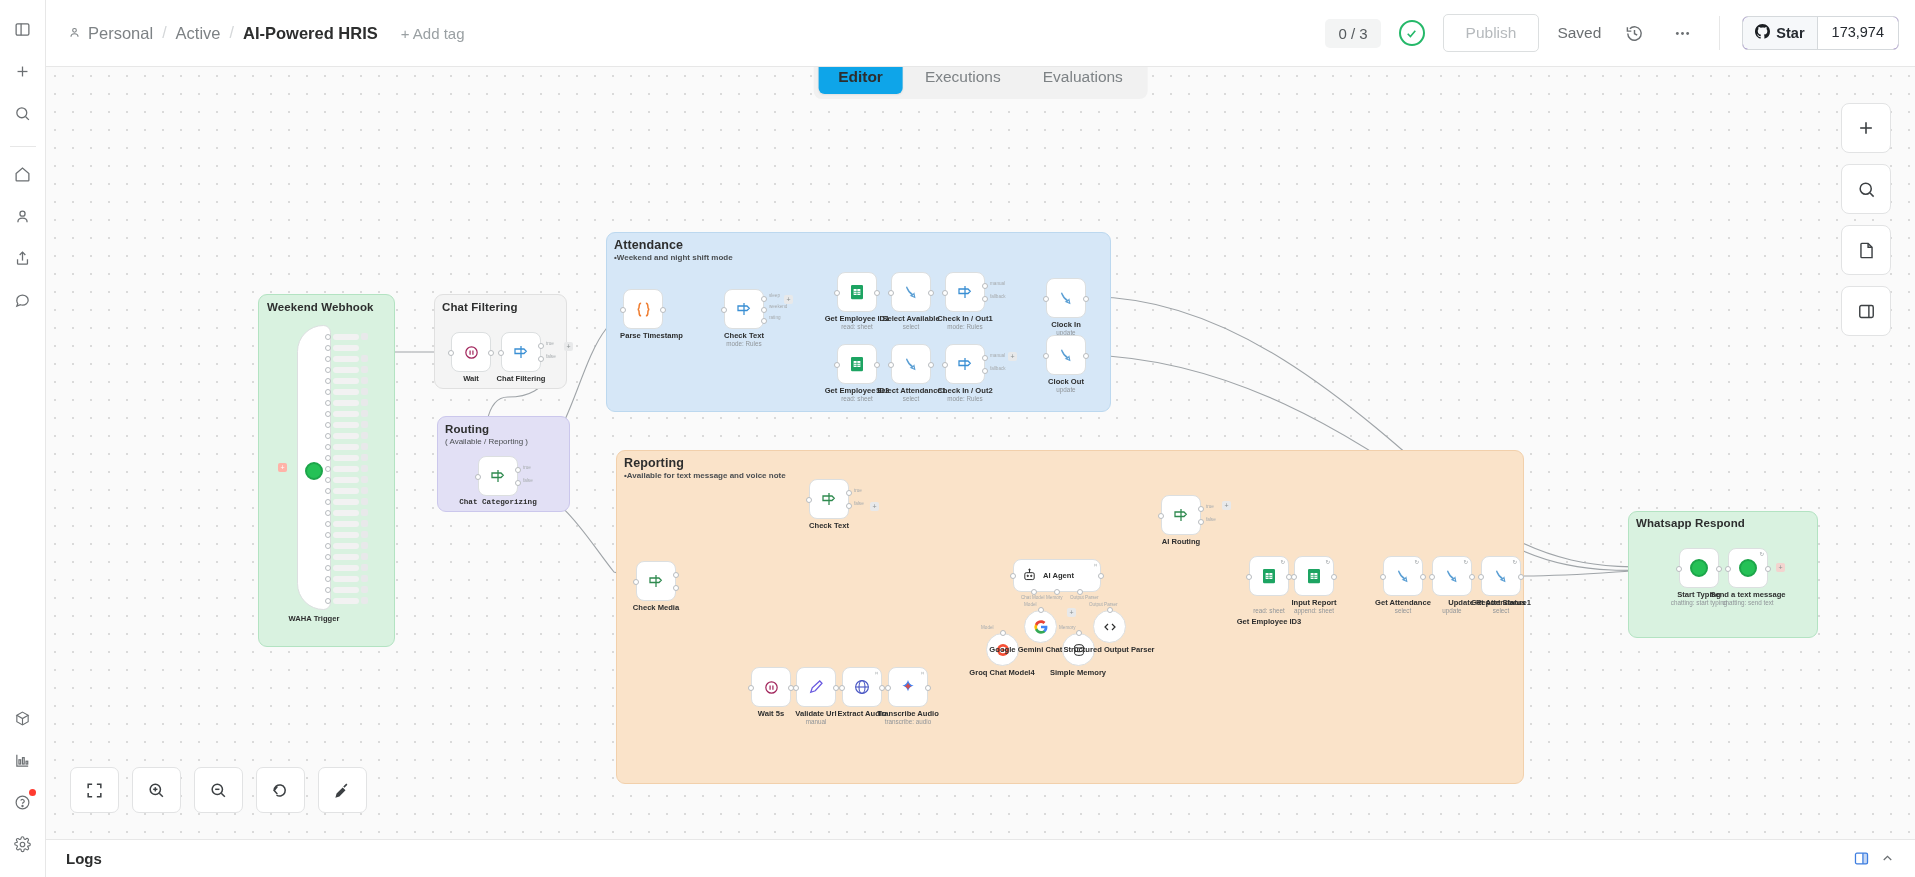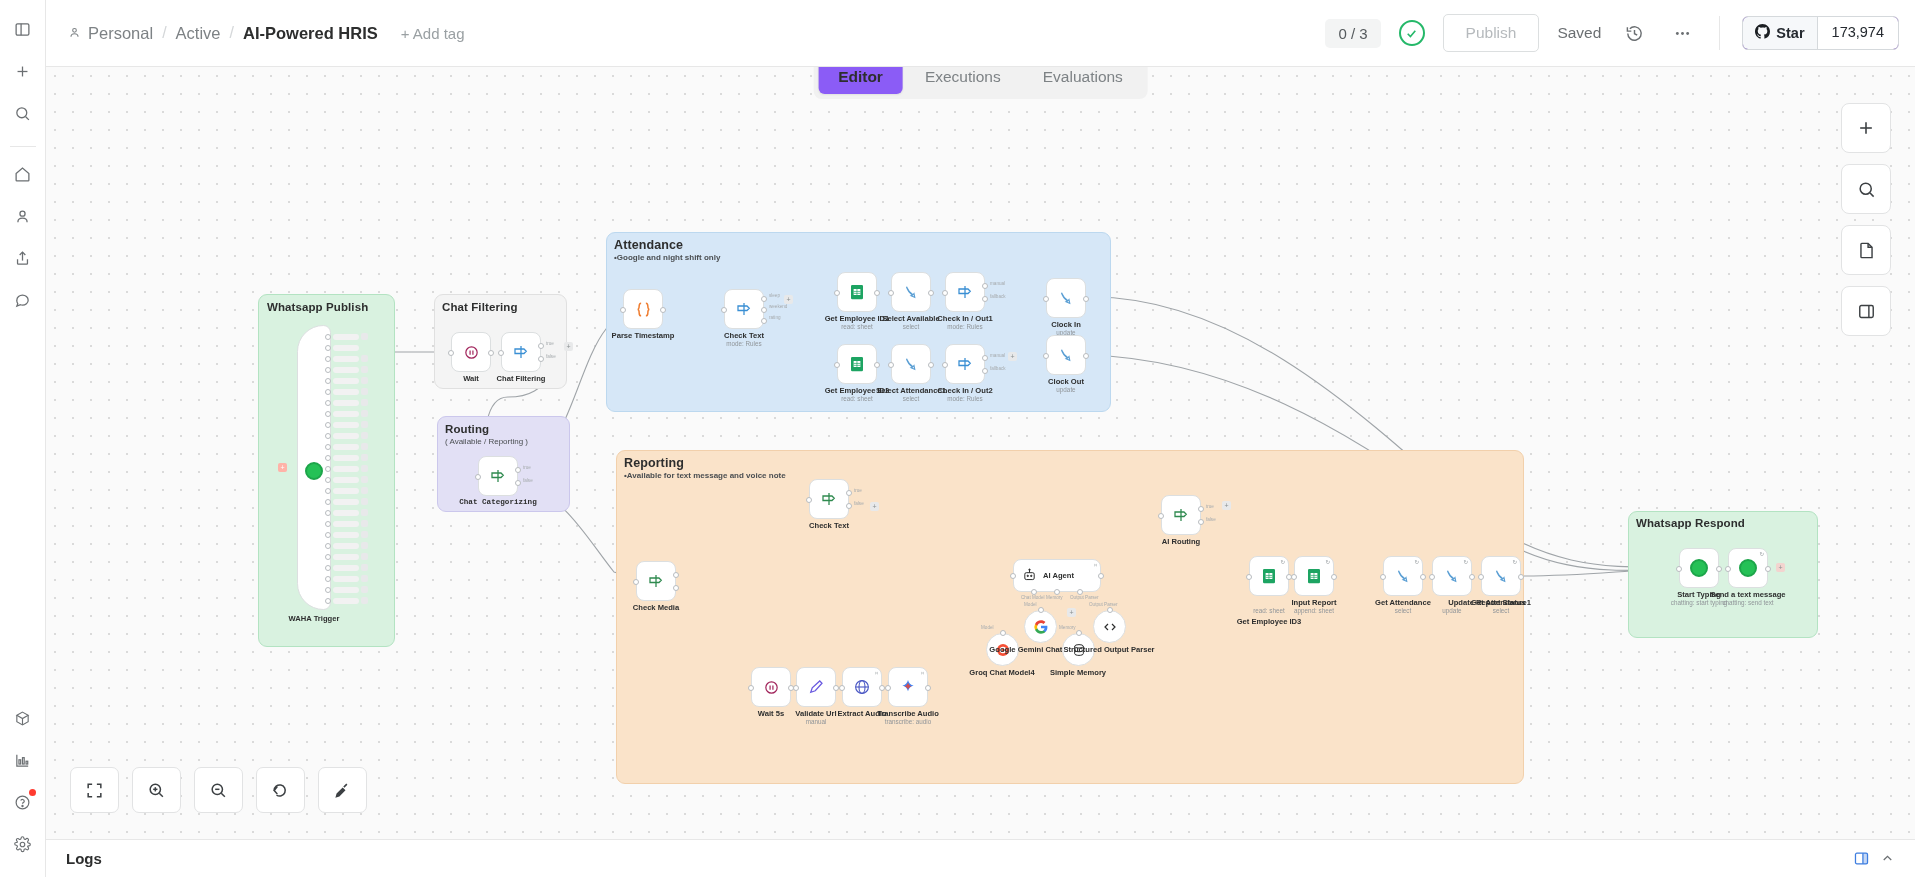--- a/index.html
+++ b/index.html
@@ -87,21 +87,21 @@
   
   .tabbar {
     position: absolute; top: 55px; left: 50%; transform: translateX(-50%);
     background: #f1f1f1; border-radius: 8px; padding: 5px;
     display: flex; gap: 2px; z-index: 25;
   }
   .tab {
     font-size: 15.5px; padding: 8px 20px; border-radius: 6px;
     color: #7d8285; cursor: pointer; white-space: nowrap;
   }
-  .tab.active { background: #8b5cf6; color: #2d2e2e; font-weight: 600; box-shadow: 0 1px 2px rgba(0,0,0,.07); }
+  .tab.active { background: #0ea5e9; color: #2d2e2e; font-weight: 600; box-shadow: 0 1px 2px rgba(0,0,0,.07); }
 
   
   .canvas {
     flex: 1 1 auto; position: relative; overflow: hidden;
     background-color: #fafafa;
     background-image: radial-gradient(#dadada 1px, transparent 1px);
     background-size: 18px 18px;
   }
   .canvas-controls {
     position: absolute; left: 24px; bottom: 26px; display: flex; gap: 13px; z-index: 20;
@@ -410,21 +410,21 @@
         <g fill="none" stroke="#b8bcbf" stroke-width="1" stroke-dasharray="2.5,2.5">
           <path d="M988,525 C980,540 968,552 958,562"></path>
           <path d="M1008,525 C1004,532 998,536 995,540"></path>
           <path d="M1028,525 C1028,538 1032,548 1033,562"></path>
           <path d="M1042,525 C1050,530 1058,534 1062,540"></path>
         </g>
       </svg>
 
       <div class="group" style="left:212px;top:227px;width:137px;height:353px;background:#d9f2e0;border:1px solid #b3e3c2;">
       </div>
-      <div class="group-title" style="left:221px;top:234px;">Whatsapp Publish</div>
+      <div class="group-title" style="left:221px;top:234px;">Weekend Webhook</div>
 
       <div class="trigger-node" style="left:251px;top:258px;width:34px;height:285px;">
       </div>
       <div style="position:absolute;left:259px;top:395px;width:18px;height:18px;border-radius:50%;background:#25c156;border:2px solid #1da54a;"></div>
       <div class="plus-chip" style="left:232px;top:396px;background:#ffb3a8;color:#fff;">+</div>
       <div class="node-label" style="left:268px;top:547px;">WAHA Trigger</div>
 
       <div>
         <div class="trig-row" style="left:279px;top:266px;">
             <span class="trig-dot"></span>
@@ -592,31 +592,31 @@
         <span class="port" style="left:-4px;top:17px;"></span>
         <span class="port" style="right:-4px;top:10px;"></span>
         <span class="port" style="right:-4px;top:23px;"></span>
       </div>
       <span class="port-out-label" style="left:477px;top:398px;">true</span>
       <span class="port-out-label" style="left:477px;top:411px;">false</span>
       <div class="node-label" style="left:452px;top:431px;font-family:Liberation Mono, monospace;">Chat Categorizing</div>
 
       <div class="group" style="left:560px;top:165px;width:505px;height:180px;background:#d6e7f7;border:1px solid #bcd8ef;"></div>
       <div class="group-title" style="left:568px;top:171px;font-size:12.5px;">Attendance</div>
-      <div class="group-sub" style="left:568px;top:186px;font-weight:600;">•Google and night shift only</div>
+      <div class="group-sub" style="left:568px;top:186px;font-weight:600;">•Weekend and night shift mode</div>
 
       <div class="node" style="left:577px;top:222px;">
         <svg width="19" height="19" viewBox="0 0 24 24" fill="none" stroke="#ef7d30" stroke-width="1.9">
             <path d="M9 4c-2.5 0-2.5 2.6-2.5 4S6 12 4.5 12c1.5 0 2 2.6 2 4S6.5 20 9 20"></path>
             <path d="M15 4c2.5 0 2.5 2.6 2.5 4s.5 4 2 4c-1.5 0-2 2.6-2 4s0 4-2.5 4"></path>
           </svg>
         <span class="port" style="left:-4px;top:17px;"></span>
         <span class="port" style="right:-4px;top:17px;"></span>
       </div>
-      <div class="node-label" style="left:597px;top:264px;">Parse Timestamp</div>
+      <div class="node-label" style="left:597px;top:264px;padding-left:17px;">Parse Timestamp</div>
 
       <div class="node" style="left:678px;top:222px;">
         <svg width="18" height="18" viewBox="0 0 24 24" fill="none" stroke="#3a8fd4" stroke-width="1.7">
             <path d="M4 8h12l3 3-3 3H4z"></path>
             <line x1="12" y1="4" x2="12" y2="20"></line>
           </svg>
         <span class="port" style="left:-4px;top:17px;"></span>
         <span class="port" style="right:-4px;top:6px;"></span>
         <span class="port" style="right:-4px;top:17px;"></span>
         <span class="port" style="right:-4px;top:28px;"></span>

